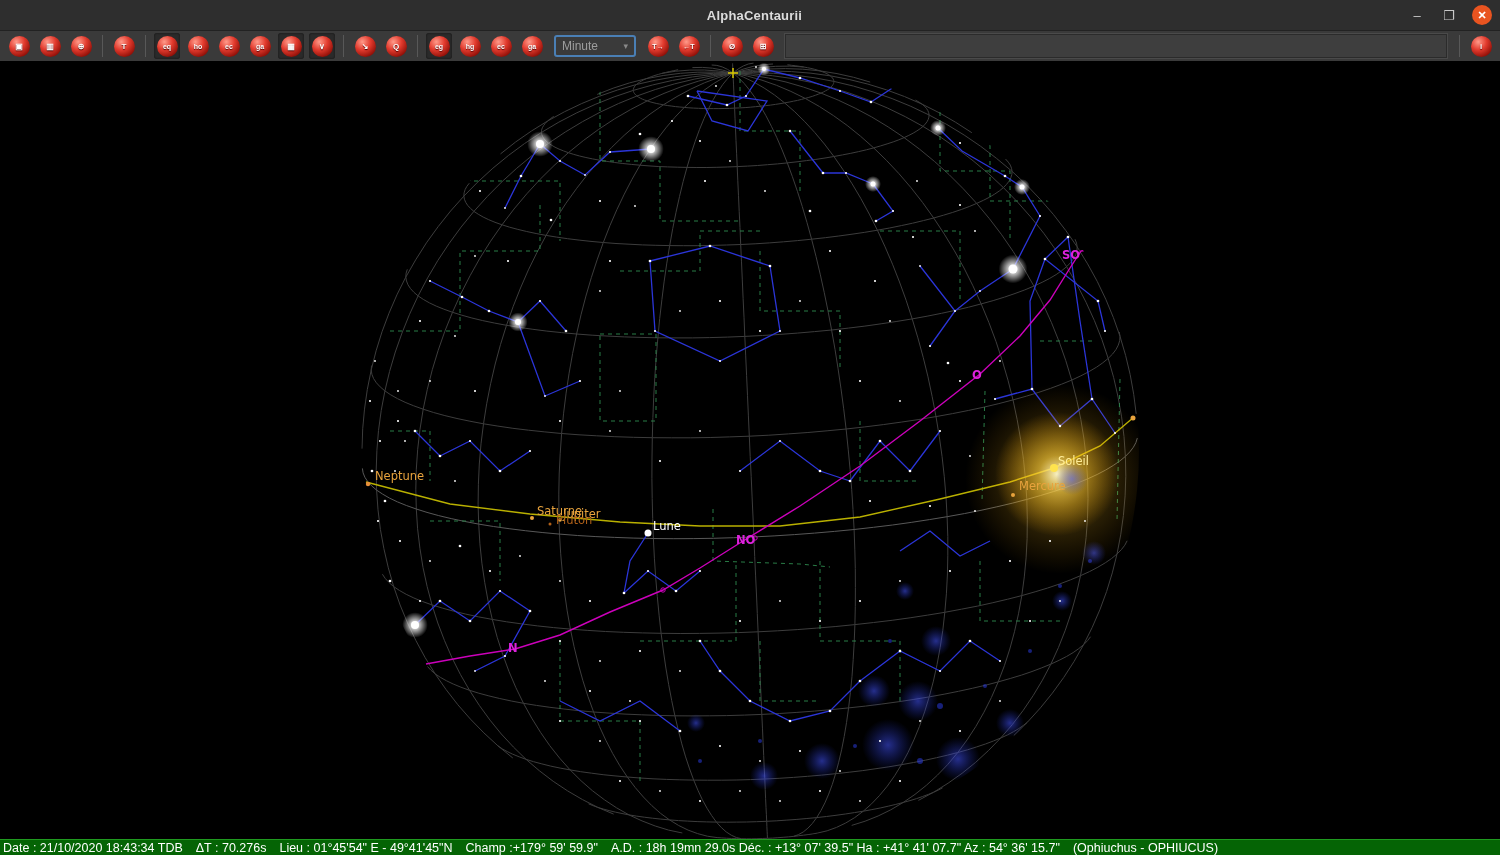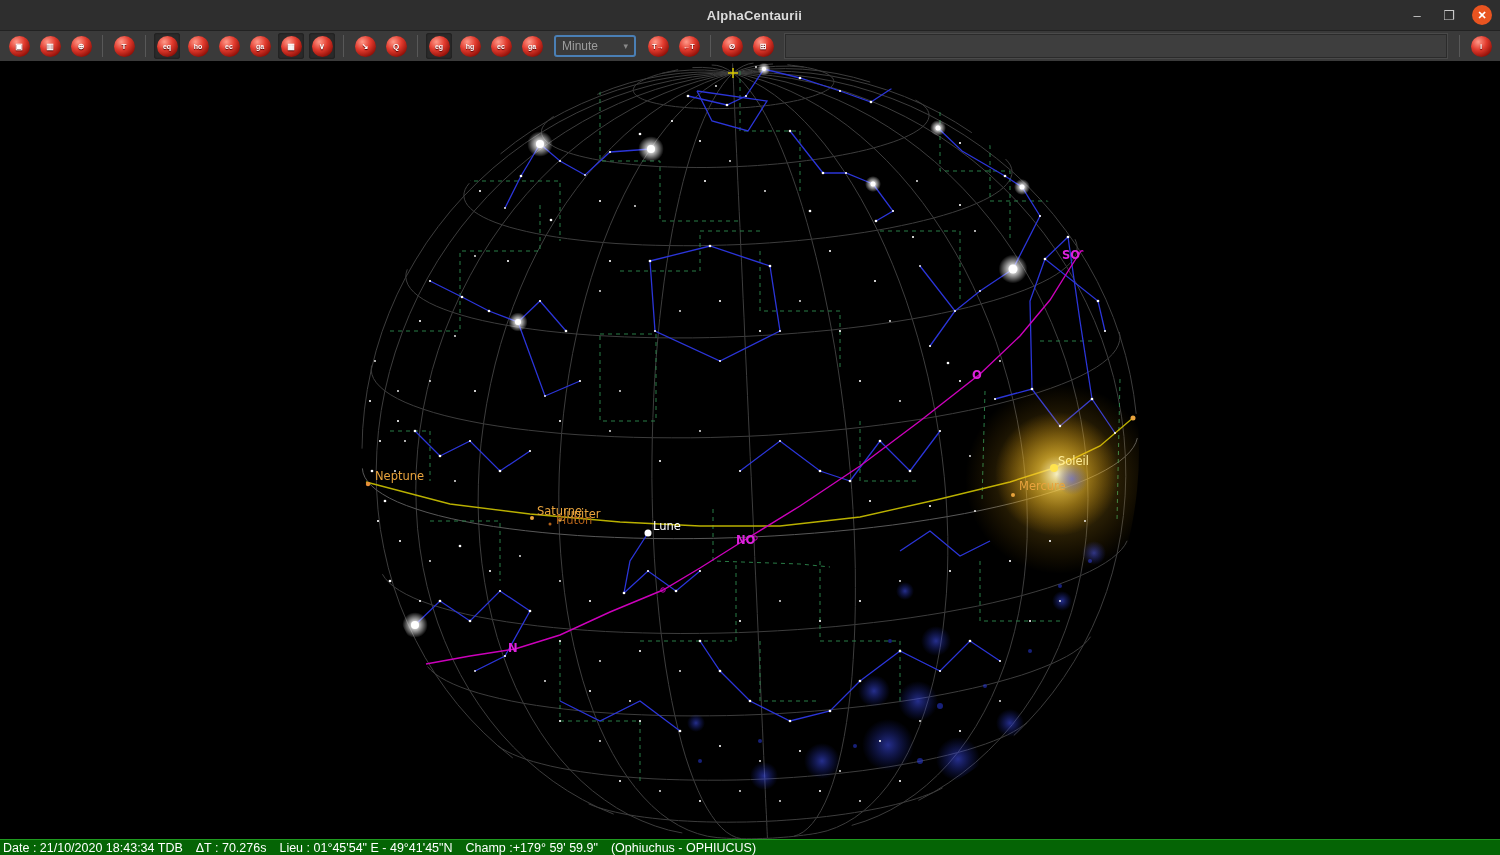--- a/index.html
+++ b/index.html
@@ -492,16 +492,17 @@
           <path d="M728 72H738M733 67V77" stroke="#d8c800" stroke-width="1.5" fill="none"></path>
         </g>
       </svg>
   </div>
 
   <div class="statusbar" id="statusbar">
       <span>Date : 21/10/2020 18:43:34 TDB</span>
       <span>ΔT : 70.276s</span>
       <span>Lieu : 01°45'54" E - 49°41'45"N</span>
       <span>Champ :+179° 59' 59.9"</span>
+      <span>A.D. : 18h 19mn 29.0s Déc. : +13° 07' 39.5" Ha : +41° 41' 07.7" Az : 54° 36' 15.7"</span>
       <span>(Ophiuchus - OPHIUCUS)</span>
     </div>
 
 </div>
 
 </body></html>

